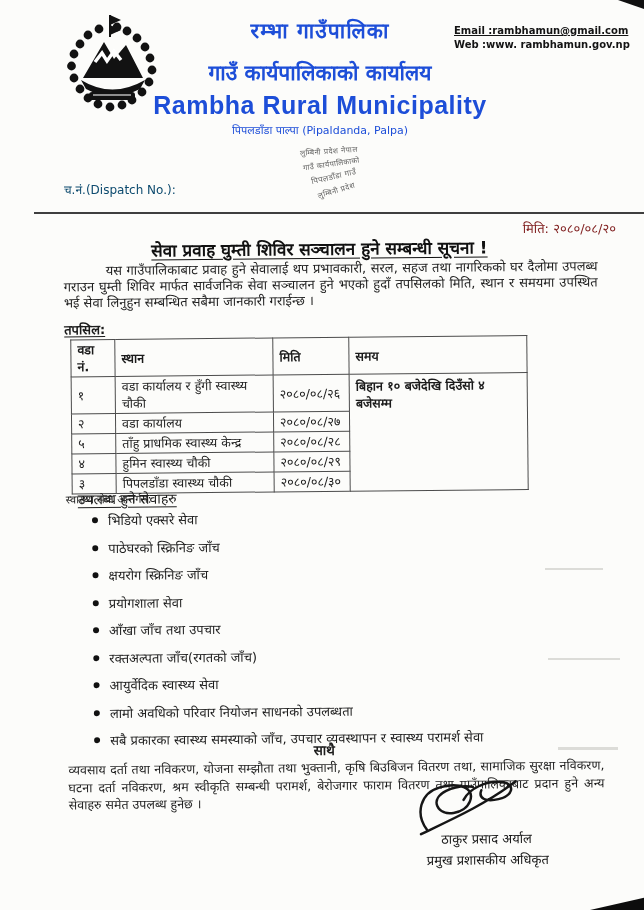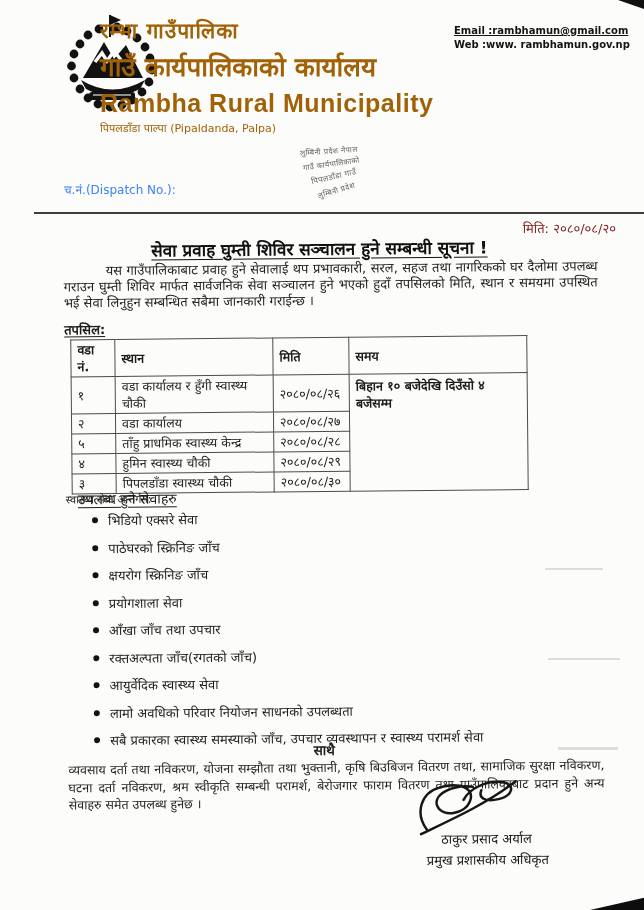--- a/index.html
+++ b/index.html
@@ -4,30 +4,30 @@
 <style>
   html,body{margin:0;padding:0;background:#9a9a9a;}
   .page{
     position:relative;width:644px;height:910px;margin:0 auto;
     background:#fcfcfa;overflow:hidden;
     font-family:"DejaVu Sans","Liberation Sans",sans-serif;
     color:#1c1c1c;
   }
   
   .emblem{position:absolute;left:66px;top:14px;width:92px;height:100px;}
-  .head-center{position:absolute;left:100px;top:16px;width:440px;color:#a16207;}
+  .head-center{position:absolute;left:100px;top:16px;width:440px;text-align:center;color:#1d4ed8;}
   .h-np1{font-size:21px;font-weight:600;letter-spacing:1px;}
-  .h-np2{font-size:26px;font-weight:600;margin-top:4px;}
+  .h-np2{font-size:21px;font-weight:600;margin-top:14px;}
   .h-en1{font-family:"Liberation Sans",sans-serif;font-size:25px;font-weight:800;margin-top:5px;letter-spacing:0.5px;}
   .h-en2{font-family:"Liberation Serif",serif;font-size:18px;font-weight:700;margin-top:2px;}
   .h-addr{font-size:11px;margin-top:2px;}
   .h-prov{font-family:"Liberation Serif",serif;font-size:11.5px;font-weight:700;margin-top:6px;}
   .contact{position:absolute;left:454px;top:24px;width:195px;font-size:10px;font-weight:700;line-height:14px;color:#141414;}
   .contact .email{text-decoration:underline;}
-  .dispatch{position:absolute;left:64px;top:181px;font-size:12px;line-height:19px;color:#3b82f6;}
+  .dispatch{position:absolute;left:64px;top:181px;font-size:12px;line-height:19px;color:#0c4a6e;}
   .dispatch .ref{font-weight:600;}
   .stamp{
     position:absolute;left:286px;top:146px;width:100px;height:84px;
     transform:rotate(-11deg);color:#3e3e3e;opacity:.82;text-align:center;
     font-size:7.5px;line-height:9.5px;letter-spacing:.4px;
   }
   .stamp .s0{transform:rotate(7deg);}
   .stamp .s1{transform:rotate(3deg);margin-top:3px;}
   .stamp .s2{transform:rotate(-2deg);margin-top:4px;font-size:8px;}
   .stamp .s3{transform:rotate(-6deg);margin-top:4px;}

